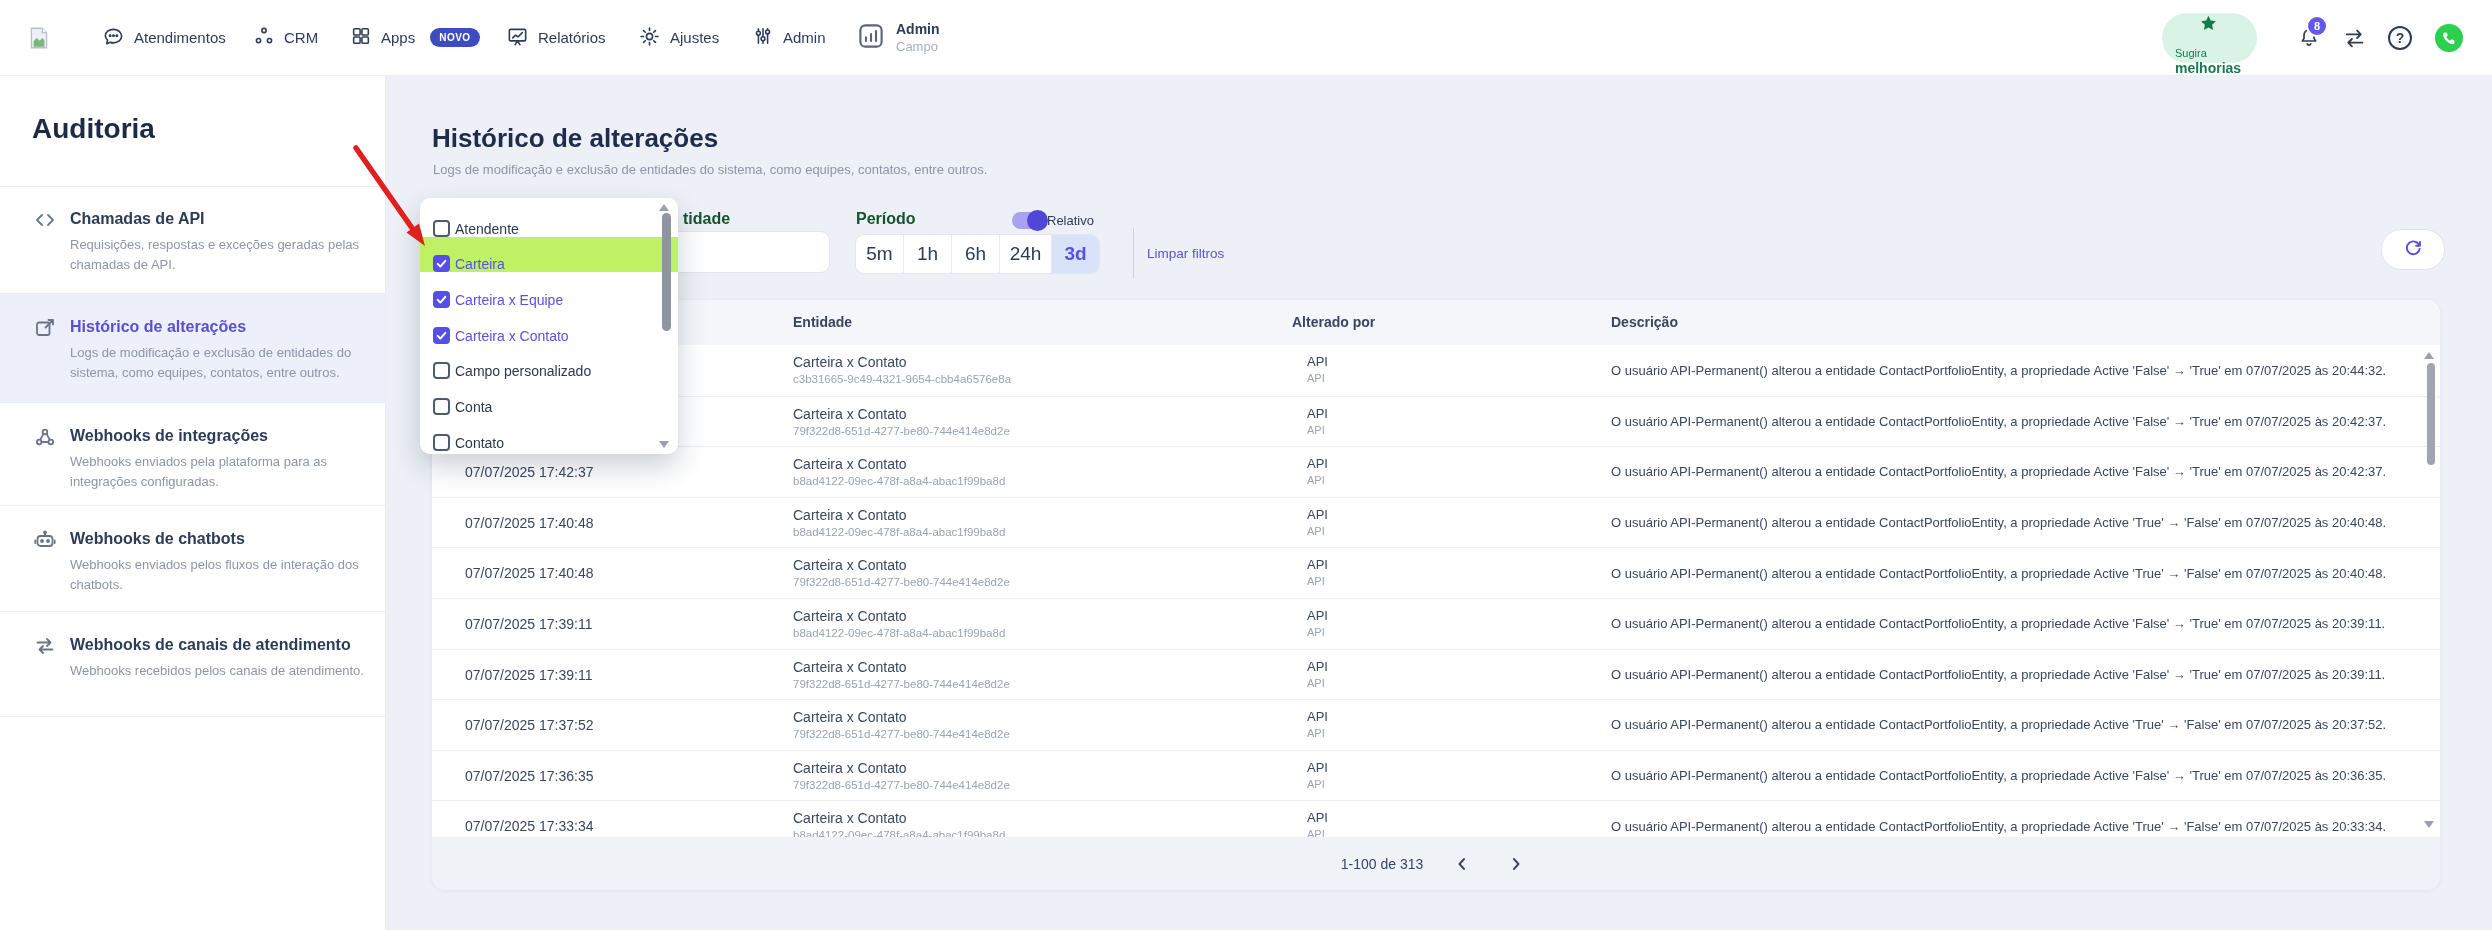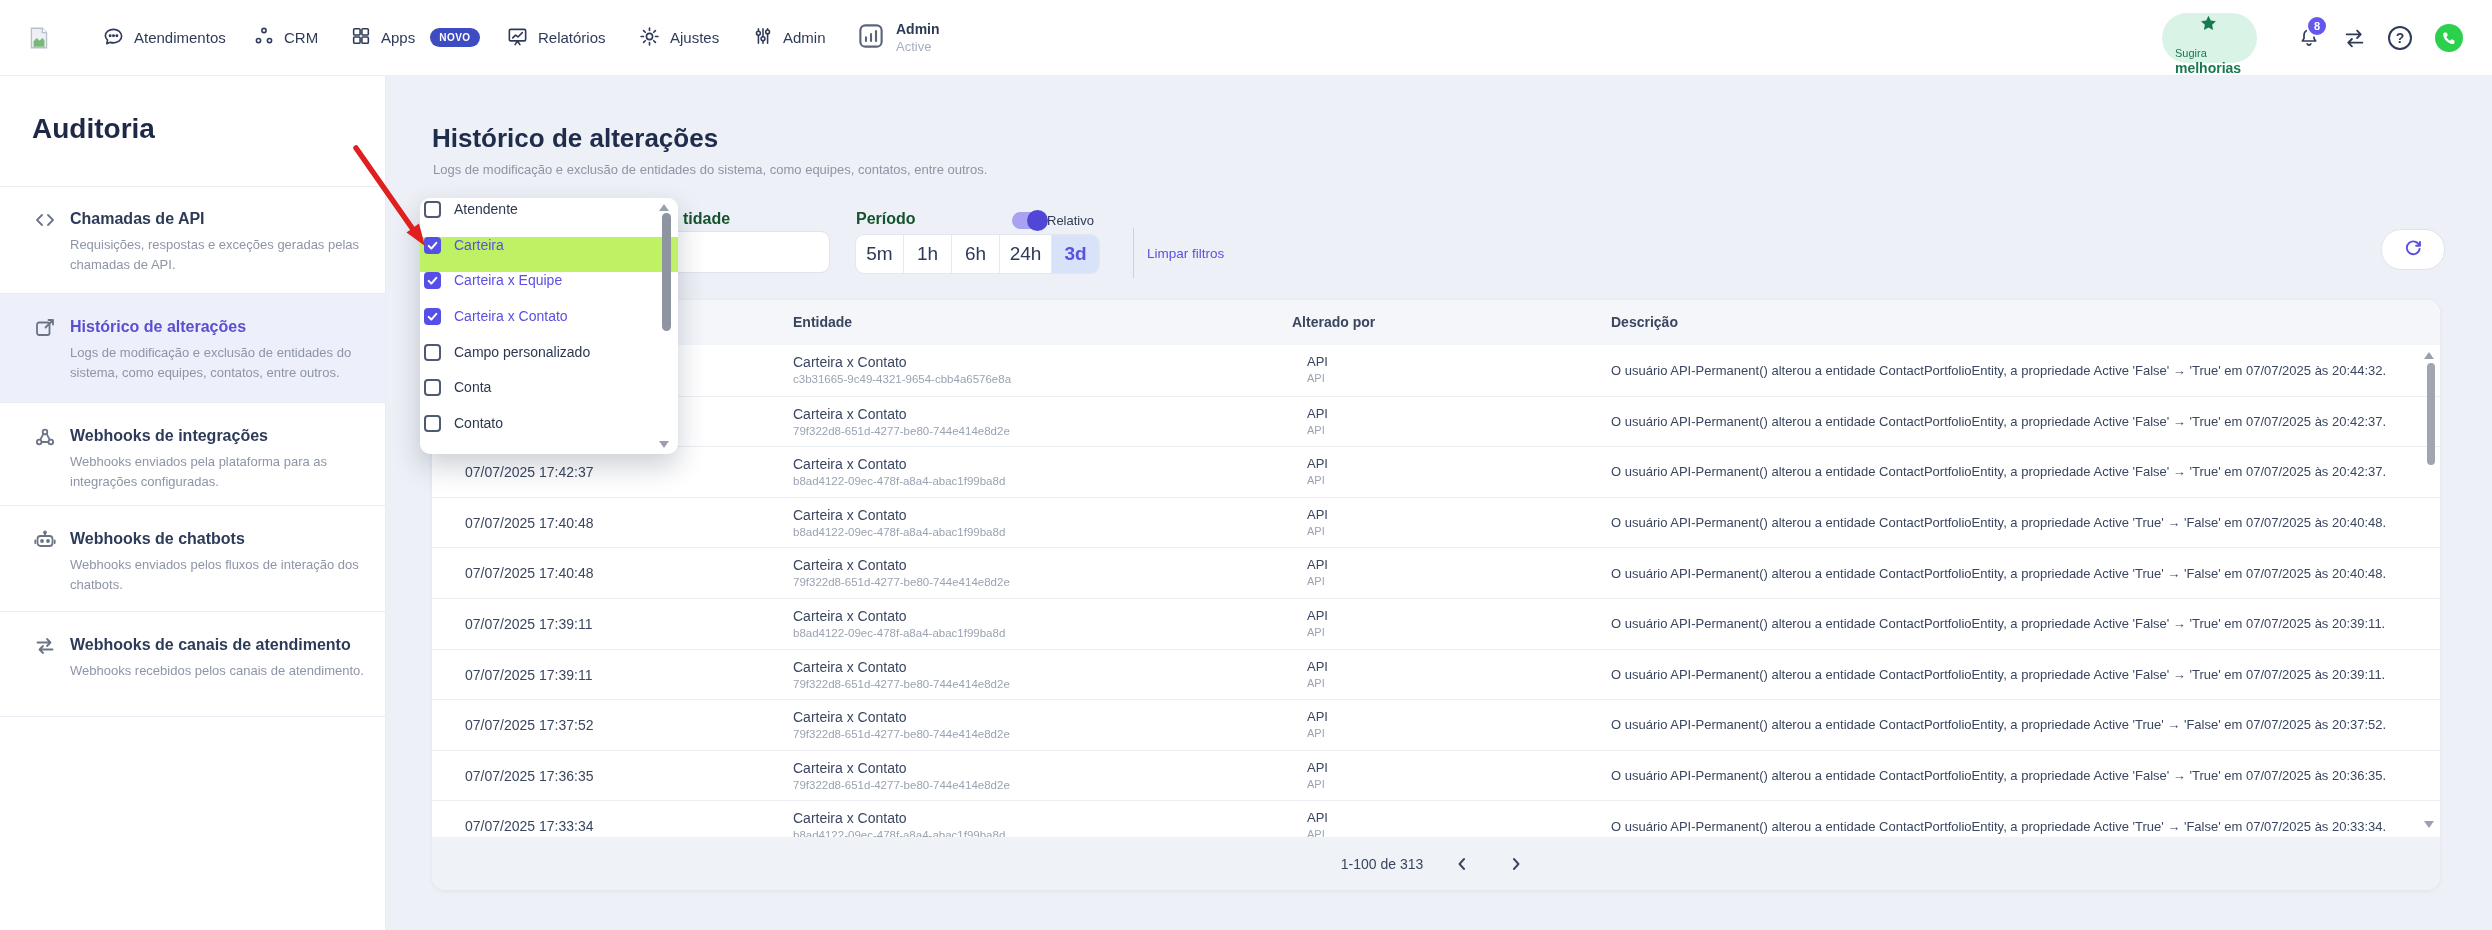--- a/index.html
+++ b/index.html
@@ -95,21 +95,21 @@
                   border-right:5px solid transparent;cursor:pointer;}
   .ts-up{top:52px;border-bottom:7px solid #9aa0ad;}
   .ts-down{top:521px;border-top:7px solid #9aa0ad;}
   .ts-thumb{position:absolute;right:5px;top:63px;width:8px;height:102px;background:#a0a5b1;
             border-radius:4px;cursor:pointer;}
 
   
   .dropdown{position:absolute;left:420px;top:198px;width:258px;height:256px;background:#fff;
             border-radius:10px;box-shadow:0 12px 28px rgba(25,35,65,.22);z-index:40;overflow:hidden;}
   .dd-list{position:absolute;left:0;top:3px;width:100%;}
-  .dd-item{position:relative;height:35.7px;display:flex;align-items:flex-start;padding-left:4px;gap:13px;cursor:pointer;}
+  .dd-item{position:relative;height:35.7px;display:flex;align-items:flex-end;padding-left:13px;gap:5px;cursor:pointer;}
   .dd-item.hl{background:#bef264;}
   .dd-check{width:17px;height:17px;border-radius:4px;border:2px solid #4e5a70;box-sizing:border-box;
             background:#fff;flex:0 0 17px;display:flex;align-items:center;justify-content:center;}
   .dd-item.on .dd-check{background:#554fe8;border-color:#554fe8;}
   .dd-label{font-size:14px;color:#2c3850;}
   .dd-item.on .dd-label{color:#5b50e0;}
   .dd-up,.dd-down{position:absolute;right:9px;width:0;height:0;border-left:5px solid transparent;
                   border-right:5px solid transparent;cursor:pointer;}
   .dd-up{top:6px;border-bottom:7px solid #9aa0ad;}
   .dd-down{bottom:6px;border-top:7px solid #9aa0ad;}
@@ -189,21 +189,21 @@
       <span>Admin</span>
     </div>
 
     <div class="user">
       <span><svg width="30" height="30" viewBox="0 0 24 24" fill="none" stroke="#5b6478" stroke-width="1.7" stroke-linecap="round">
             <rect x="3.5" y="3.5" width="17" height="17" rx="4"></rect>
             <path d="M8 16v-3M12 16v-5.5M16 16V8"></path>
           </svg></span>
       <span>
         <div class="user-role">Admin</div>
-        <div class="user-name">Active</div>
+        <div class="user-name">Campo</div>
       </span>
     </div>
 
     <div class="suggest">
       <span><svg width="21" height="21" viewBox="0 0 24 24" fill="#177a4f">
             <path d="M12 3.2l2.6 5.4 5.9.8-4.3 4.1 1 5.8-5.2-2.8-5.2 2.8 1-5.8L3.5 9.4l5.9-.8z"></path>
           </svg></span>
       <span>
         <div class="sg-top">Sugira</div>
         <div class="sg-bottom">melhorias</div>

